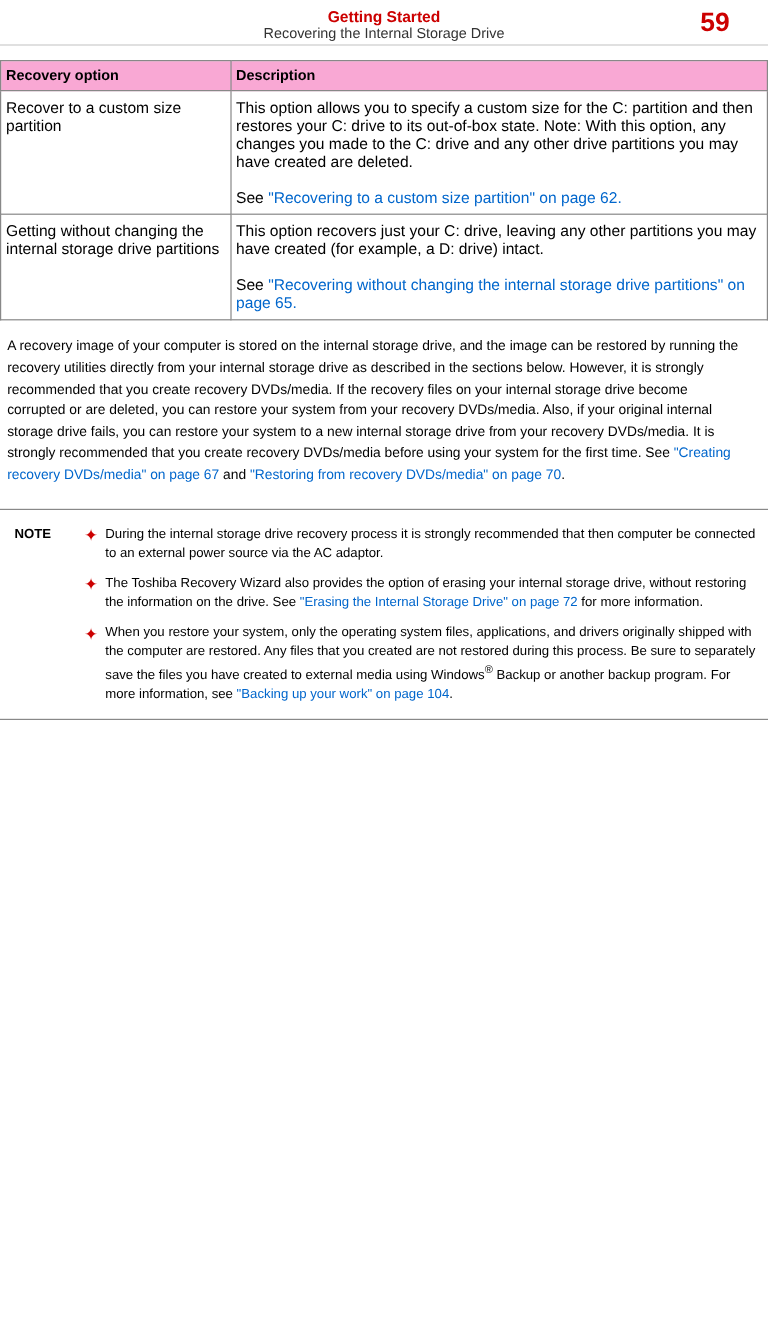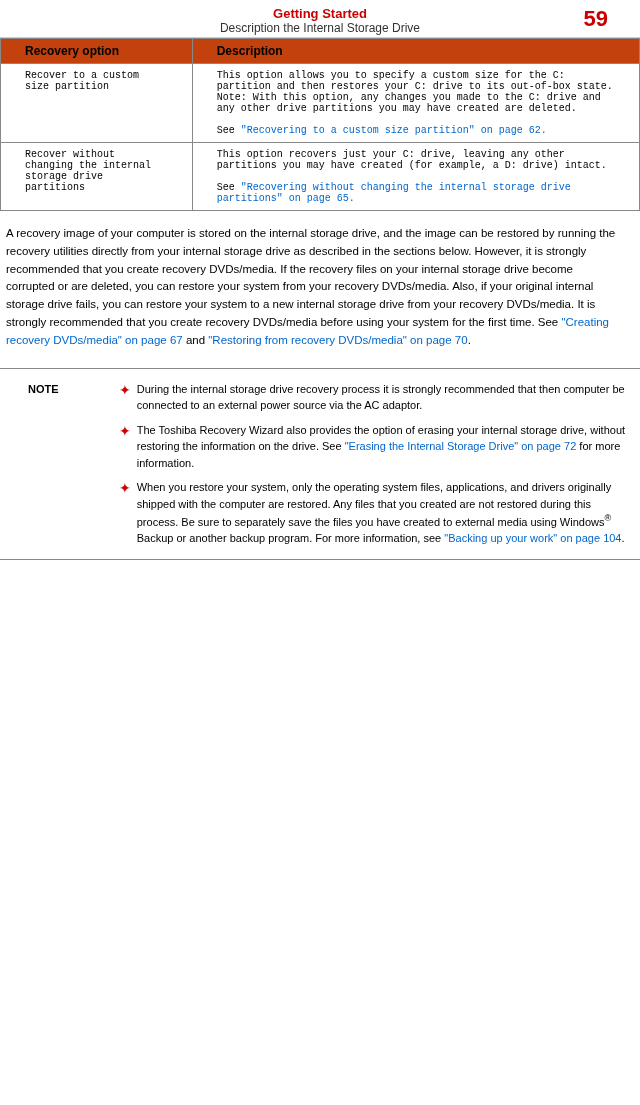--- a/index.html
+++ b/index.html
@@ -10,21 +10,21 @@
       color: #000;
       width: 640px;
       min-height: 1105px;
     }
 
     
     .header {
       text-align: center;
       padding: 6px 0 2px 0;
       border-bottom: 1px solid #ccc;
-      margin-bottom: 0;
+      margin-bottom: 12px;
     }
     .header-title {
       font-size: 13px;
       font-weight: bold;
       color: #cc0000;
     }
     .header-subtitle {
       font-size: 12px;
       color: #333;
     }
@@ -38,33 +38,32 @@
     }
 
     
     .recovery-table {
       width: 100%;
       border-collapse: collapse;
       margin-bottom: 14px;
       border: 1.5px solid #888;
     }
     .recovery-table th {
-      background: #c2410c;
+      background: #f9a8d4;
       font-size: 12px;
       font-weight: bold;
       text-align: left;
-      padding: 5px 24px;
+      padding: 5px 4px;
       border: 1.5px solid #888;
     }
     .recovery-table td {
-      font-size: 10px;
-      padding: 6px 24px;
+      font-size: 13px;
+      padding: 6px 4px;
       border: 1.5px solid #888;
       vertical-align: top;
-      font-family: Liberation Mono, monospace;
     }
     .recovery-table td:first-child {
       width: 30%;
       font-weight: normal;
     }
     .recovery-table td:last-child {
       width: 70%;
     }
     .link-text {
       color: #0066cc;
@@ -76,23 +75,22 @@
       font-size: 11.5px;
       line-height: 1.55;
       color: #000;
     }
 
     
     .note-section {
       display: flex;
       border-top: 1.5px solid #888;
       border-bottom: 1.5px solid #888;
-      padding: 12px 10px 12px 28px;
+      padding: 12px 10px 12px 12px;
       margin-top: 4px;
-      gap: 33px;
     }
     .note-label {
       font-size: 11px;
       font-weight: bold;
       color: #000;
       min-width: 58px;
       padding-top: 2px;
     }
     .note-content {
       flex: 1;
@@ -119,42 +117,42 @@
       line-height: 1.5;
     }
   </style>
 </head>
 <body>
 
 <div style="position:relative;">
 
   <div class="header">
     <div class="header-title">Getting Started</div>
-    <div class="header-subtitle">Description the Internal Storage Drive</div>
+    <div class="header-subtitle">Recovering the Internal Storage Drive</div>
   </div>
   <div class="page-number">59</div>
 
   <table class="recovery-table">
     <thead>
       <tr>
         <th>Recovery option</th>
         <th>Description</th>
       </tr>
     </thead>
     <tbody>
       <tr>
         <td>Recover to a custom size partition</td>
         <td>
           <span>This option allows you to specify a custom size for the C: partition and then restores your C: drive to its out-of-box state. Note: With this option, any changes you made to the C: drive and any other drive partitions you may have created are deleted.</span>
           <br><br>
           <span>See </span><span class="link-text">"Recovering to a custom size partition" on page 62.</span>
         </td>
       </tr>
       <tr>
-        <td>Recover without changing the internal storage drive partitions</td>
+        <td>Getting without changing the internal storage drive partitions</td>
         <td>
           <span>This option recovers just your C: drive, leaving any other partitions you may have created (for example, a D: drive) intact.</span>
           <br><br>
           <span>See </span><span class="link-text">"Recovering without changing the internal storage drive partitions" on page 65.</span>
         </td>
       </tr>
     </tbody>
   </table>
 
   <div class="body-text">

